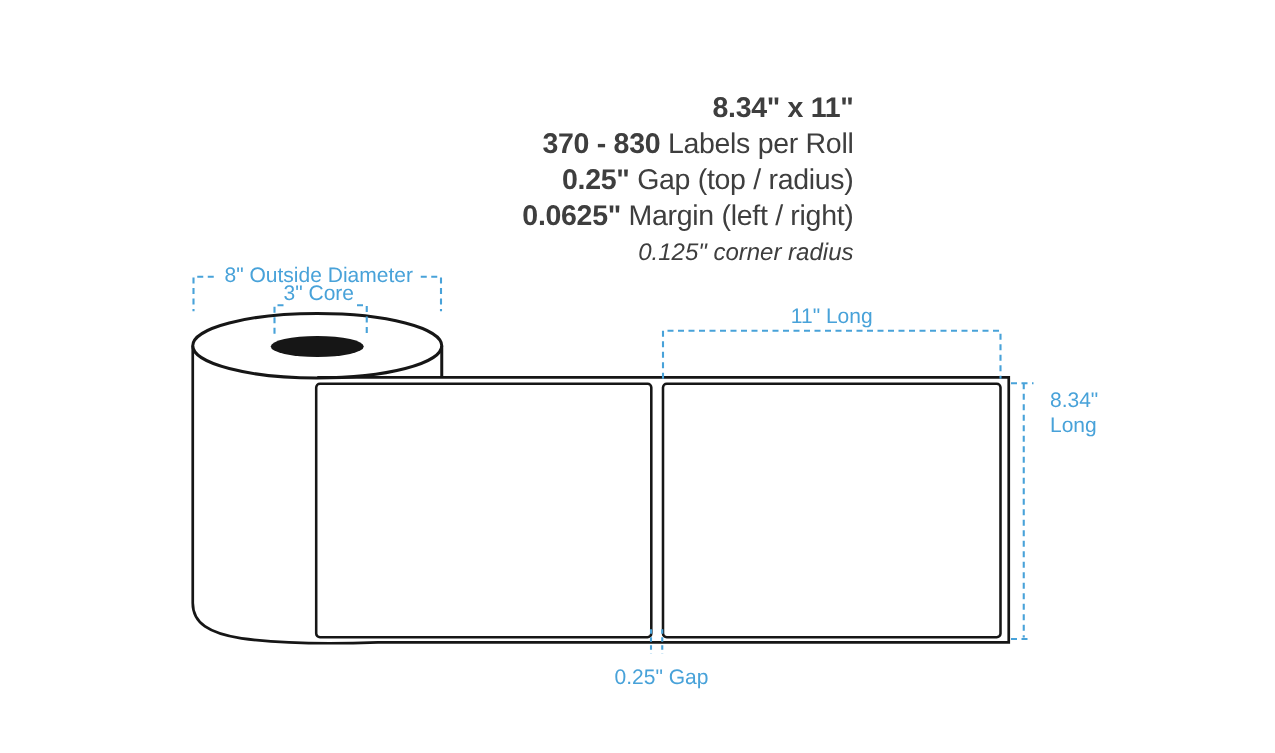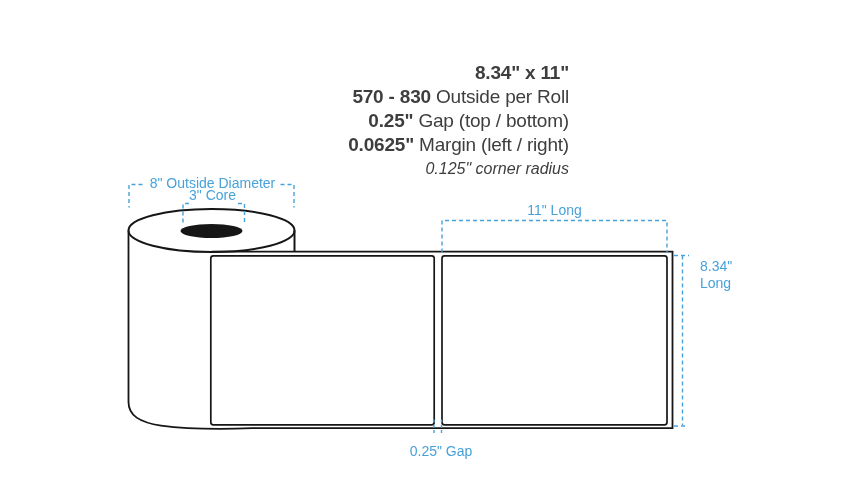--- a/index.html
+++ b/index.html
@@ -29,22 +29,22 @@
   .lbl-wide{left:700px;top:258px;line-height:17px;}
   .lbl-gap{left:406px;top:444px;width:70px;text-align:center;}
 </style>
 </head>
 <body>
 
 <div class="stage">
 
   <div class="specs">
     <div><span class="b">8.34" x 11"</span><span></span></div>
-    <div><span class="b">570 - 830</span><span> Outside per Roll</span></div>
-    <div><span class="b">0.25"</span><span> Gap (top / bottom)</span></div>
+    <div><span class="b">370 - 830</span><span> Labels per Roll</span></div>
+    <div><span class="b">0.25"</span><span> Gap (top / radius)</span></div>
     <div><span class="b">0.0625"</span><span> Margin (left / right)</span></div>
     <div class="corner"><span>0.125" corner radius</span></div>
   </div>
 
   <svg class="diagram" width="850" height="502" viewBox="0 0 850 502">
 
     <path class="ink" stroke-width="1.8" d="M 128.5 230.5 L 128.5 402
              C 128.5 415.5 139.5 422.3 161 425.6
              C 188 429.2 216 429.5 252 428.2
              L 672.5 428.2 L 672.5 251.6 L 211.5 251.6"></path>

